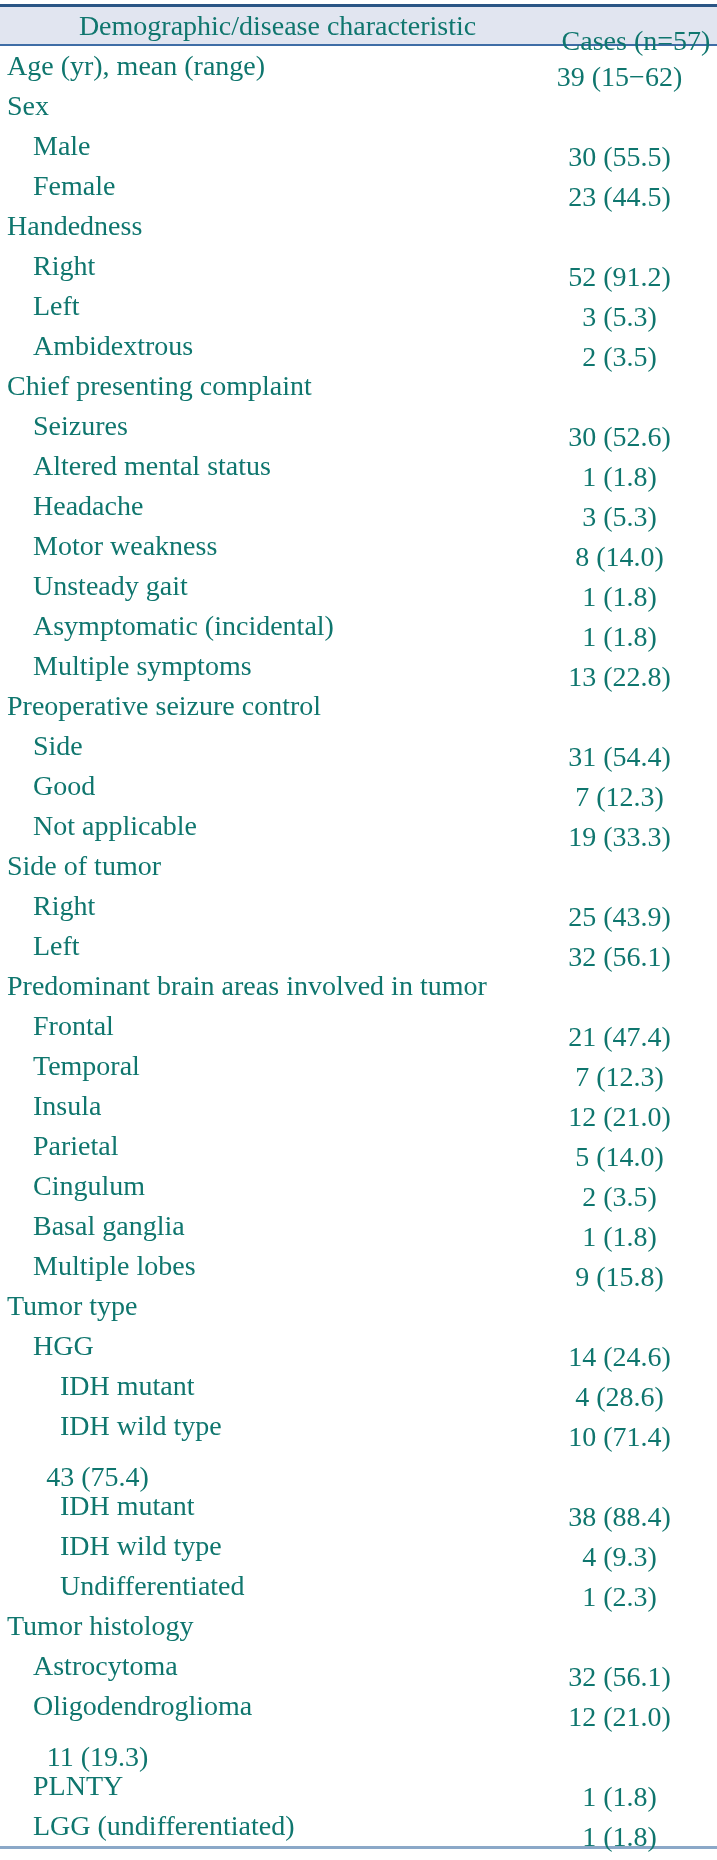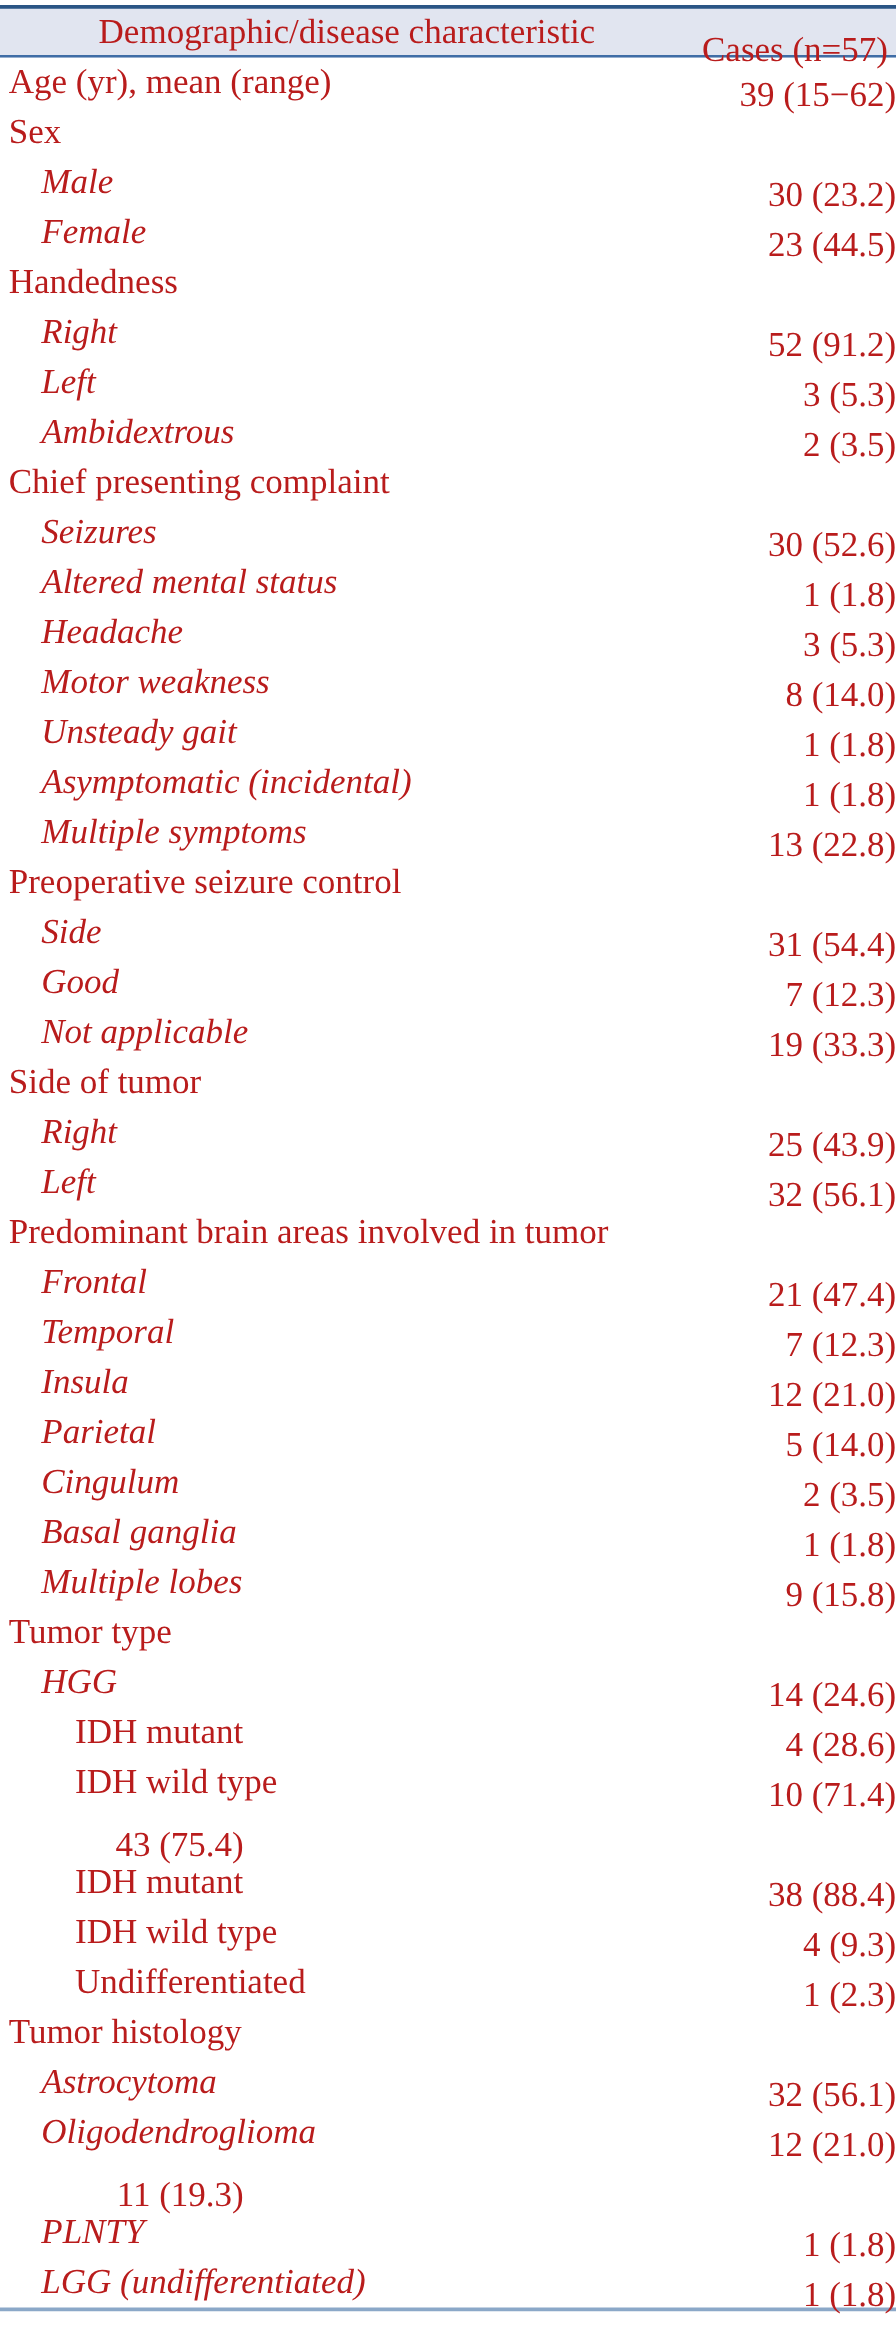--- a/index.html
+++ b/index.html
@@ -44,49 +44,49 @@
     align-items: center;
     height: 40px;
     font-size: 28px;
   }
   .row .label {
     flex: 1;
     padding-left: 7px;
     white-space: nowrap;
     overflow: hidden;
   }
-  .row.indent-1 .label { padding-left: 33px; font-style: italic; }
+  .row.indent-1 .label { padding-left: 33px; }
   .row.indent-2 .label { padding-left: 60px; }
   .row .value {
     width: 195px;
-    text-align: right;
+    text-align: center;
     white-space: nowrap;
     margin-top: 21px;
   }
 </style>
 </head>
 <body>
 
-<div class="page" style="--header-bg: #e1e5f0; --border-top: #2a5585; --border-header: #3f6da6; --border-bottom: #8ba8c8; color: #b91c1c;">
+<div class="page" style="--header-bg: #e1e5f0; --border-top: #2a5585; --border-header: #3f6da6; --border-bottom: #8ba8c8; color: #0f766e;">
   <div class="thead">
     <div class="th-char">Demographic/disease characteristic</div>
     <div class="th-cases">Cases (n=57)</div>
   </div>
   <div class="tbody">
       <div class="row indent-0">
         <span class="label">Age (yr), mean (range)</span>
         <span class="value">39 (15−62)</span>
       </div>
       <div class="row indent-0">
         <span class="label">Sex</span>
         <span class="value"></span>
       </div>
       <div class="row indent-1">
         <span class="label">Male</span>
-        <span class="value">30 (23.2)</span>
+        <span class="value">30 (55.5)</span>
       </div>
       <div class="row indent-1">
         <span class="label">Female</span>
         <span class="value">23 (44.5)</span>
       </div>
       <div class="row indent-0">
         <span class="label">Handedness</span>
         <span class="value"></span>
       </div>
       <div class="row indent-1">

